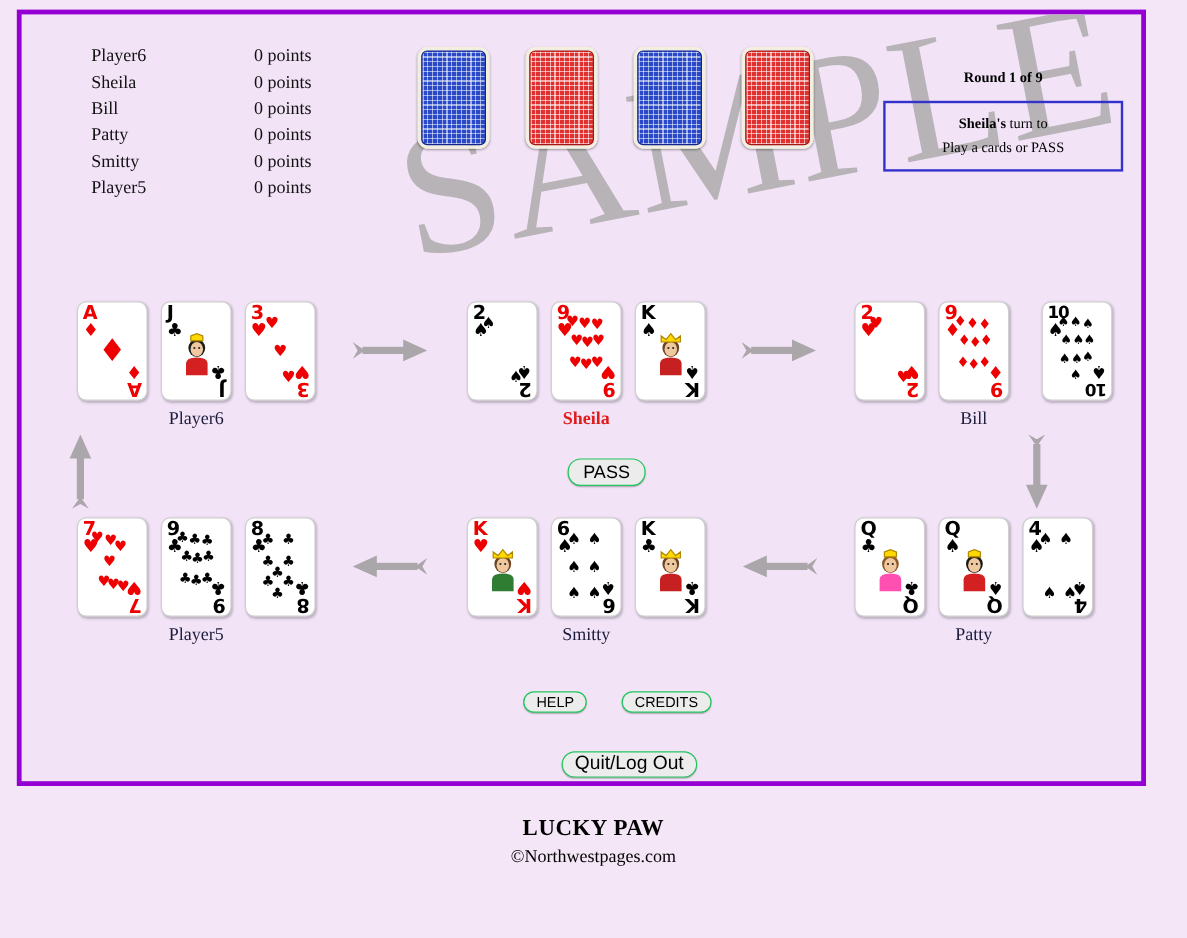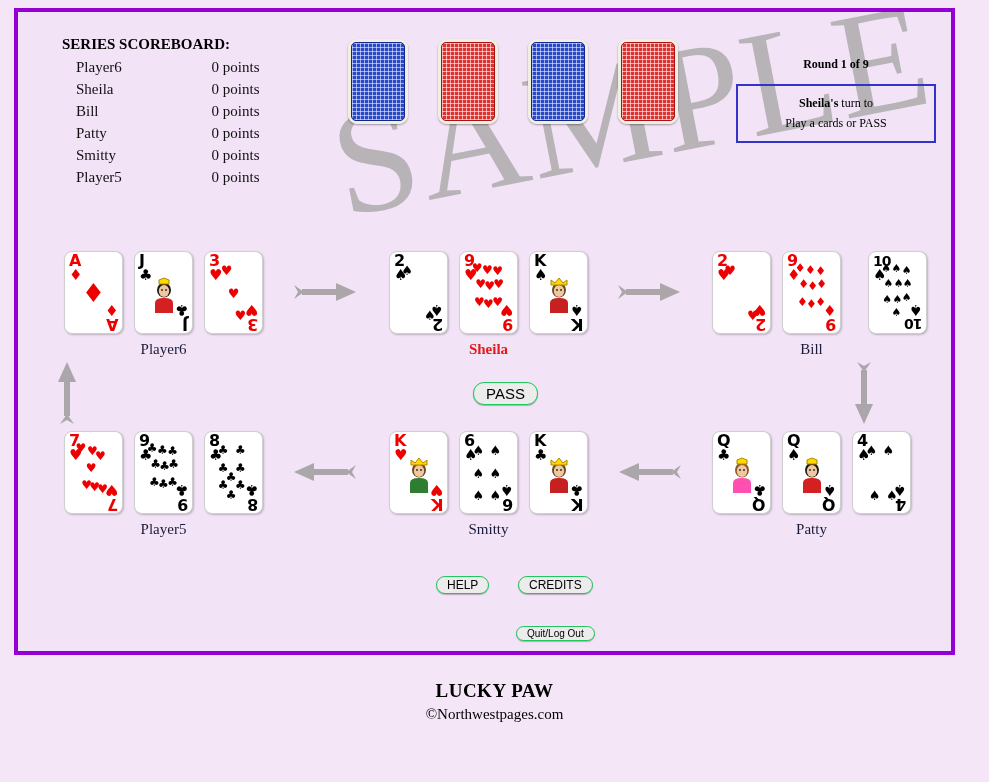--- a/index.html
+++ b/index.html
@@ -146,37 +146,36 @@
     color:#000;
     text-align:center;
     box-shadow:0 1px 1px rgba(0,0,0,.25);
     cursor:pointer;
     box-sizing:border-box;
     white-space:nowrap;
   }
   #passbtn{left:455px;top:370px;padding:2px 12px;font-size:15px;}
   #helpbtn{left:418px;top:564px;padding:1px 10px;font-size:12px;}
   #creditsbtn{left:500px;top:564px;padding:1px 10px;font-size:12px;}
-  #quitbtn{left:450px;top:614px;padding:1px 10px;font-size:10px;margin-left:48px;}
+  #quitbtn{left:450px;top:614px;padding:1px 10px;font-size:16px;}
   
   #footer{
     position:absolute;left:0;top:680px;width:989px;text-align:center;
   }
   #footer .f1{font-weight:bold;font-size:19px;color:#000;letter-spacing:.5px;}
   #footer .f2{font-size:15px;color:#000;margin-top:4px;}
 </style>
 </head>
 <body>
 
 <div id="frame">
 
   <div id="watermark">SAMPLE</div>
 
   <div id="scoreboard">
-    <div class="sb-title">SERIES SCOREBOARD:</div>
     <table>
         <tbody id="sb-body">
           <tr>
             <td>Player6</td>
             <td class="pts">0 points</td>
           </tr>
           <tr>
             <td>Sheila</td>
             <td class="pts">0 points</td>
           </tr>

